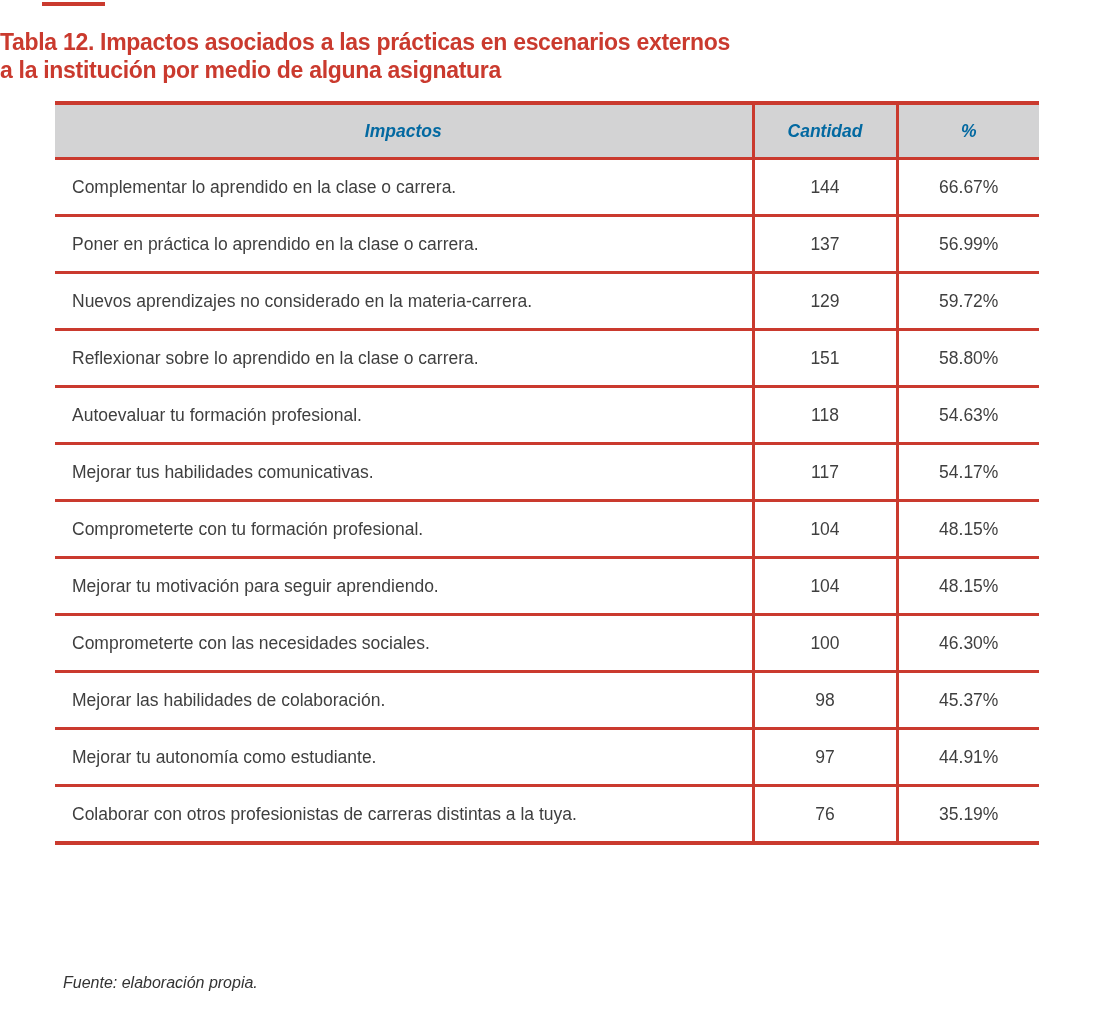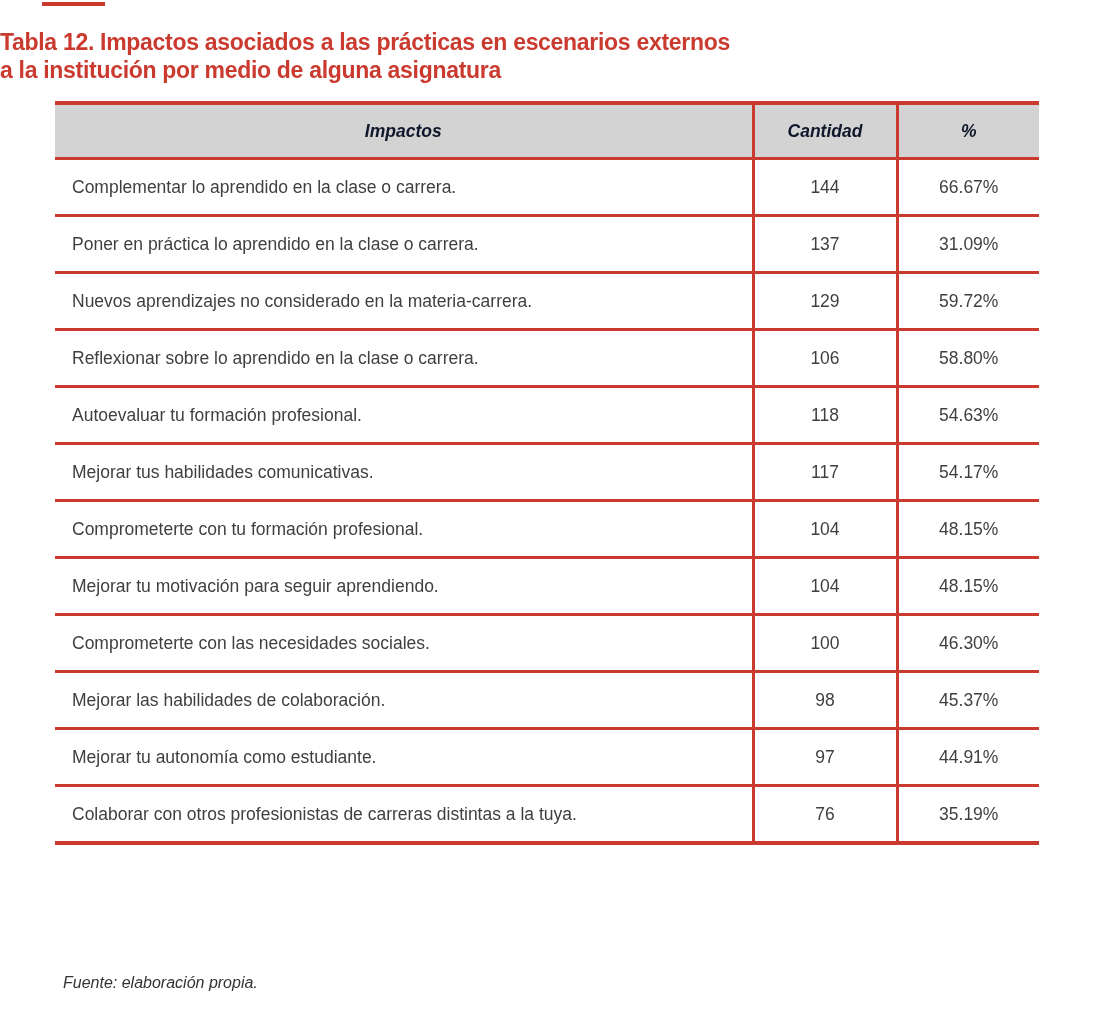--- a/index.html
+++ b/index.html
@@ -47,21 +47,21 @@
   col.c2 { width: 144px; }
   col.c3 { width: 142px; }
   th {
     background: var(--gray, #d3d3d4);
     border-top: 4px solid var(--red, #ca3a2e);
     border-bottom: 3px solid var(--red, #ca3a2e);
     height: 52px;
     font-size: 17.5px;
     font-weight: bold;
     font-style: italic;
-    color: #0f172a;
+    color: #0369a1;
     text-align: center;
     padding: 0;
   }
   td {
     border-bottom: 3px solid var(--red, #ca3a2e);
     height: 54px;
     font-size: 17.5px;
     color: #3f3f3f;
     text-align: center;
     padding: 0;
@@ -109,32 +109,32 @@
   <tbody>
   <tr>
     <td class="c1">Complementar lo aprendido en la clase o carrera.</td>
     <td class="c2">144</td>
     <td class="c3">66.67%</td>
   </tr>
 
   <tr>
     <td class="c1">Poner en práctica lo aprendido en la clase o carrera.</td>
     <td class="c2">137</td>
-    <td class="c3">31.09%</td>
+    <td class="c3">56.99%</td>
   </tr>
 
   <tr>
     <td class="c1">Nuevos aprendizajes no considerado en la materia-carrera.</td>
     <td class="c2">129</td>
     <td class="c3">59.72%</td>
   </tr>
 
   <tr>
     <td class="c1">Reflexionar sobre lo aprendido en la clase o carrera.</td>
-    <td class="c2">106</td>
+    <td class="c2">151</td>
     <td class="c3">58.80%</td>
   </tr>
 
 
   <tr>
     <td class="c1">Autoevaluar tu formación profesional.</td>
     <td class="c2">118</td>
     <td class="c3">54.63%</td>
   </tr>
 

